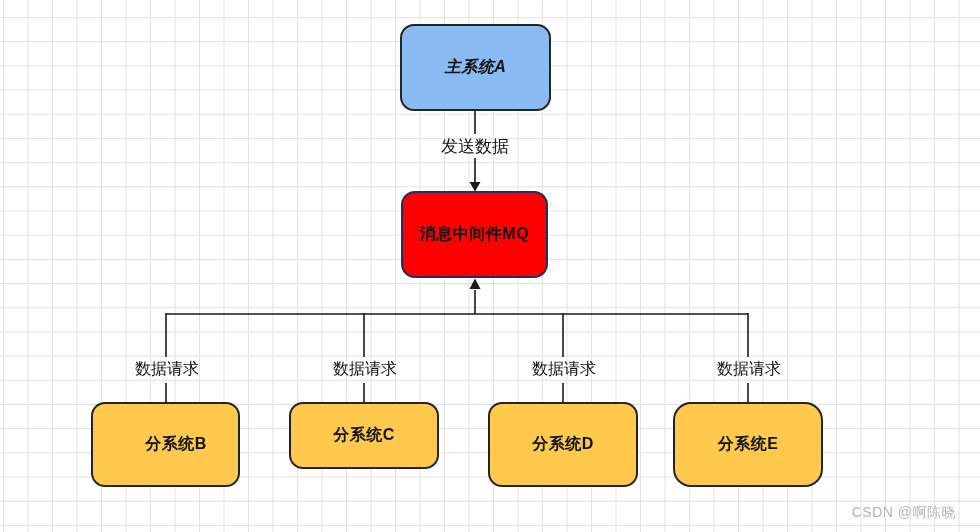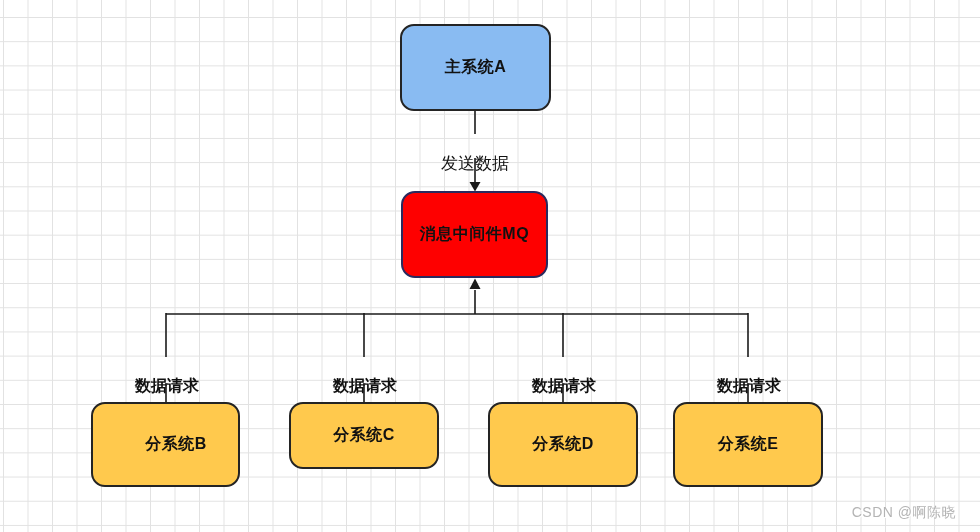--- a/index.html
+++ b/index.html
@@ -36,23 +36,22 @@
   #node-b   {left:91px; top:402px;width:149px;height:85px;}
   #node-c   {left:289px;top:402px;width:150px;height:67px;}
   #node-d   {left:488px;top:402px;width:150px;height:85px;}
   #node-e   {left:673px;top:402px;width:150px;height:85px;}
   .edge-label{
     position:absolute;
     transform:translate(-50%,-50%);
     font-size:16px;
     color:#111111;
     white-space:nowrap;
-    margin-top:17px;
   }
-  .edge-label.bold{font-weight:bold;}
+  .edge-label.bold{font-weight:normal;}
   #edge-label-send{left:475px;top:146px;font-size:17px;}
   #edge-label-req-b{left:167px;top:369px;}
   #edge-label-req-c{left:365px;top:369px;}
   #edge-label-req-d{left:564px;top:369px;}
   #edge-label-req-e{left:749px;top:369px;}
   #connector-layer{
     position:absolute;left:0;top:0;width:980px;height:532px;
     pointer-events:none;
   }
   #connector-layer line{stroke:#1a1a1a;stroke-width:1.6;}
@@ -86,36 +85,36 @@
     <line x1="166" y1="313" x2="166" y2="357"></line>
     <line x1="166" y1="383" x2="166" y2="403"></line>
     <line x1="364" y1="313" x2="364" y2="357"></line>
     <line x1="364" y1="383" x2="364" y2="403"></line>
     <line x1="563" y1="313" x2="563" y2="357"></line>
     <line x1="563" y1="383" x2="563" y2="403"></line>
     <line x1="748" y1="313" x2="748" y2="357"></line>
     <line x1="748" y1="383" x2="748" y2="403"></line>
   </svg>
 
-  <div class="node" id="node-a" style="background: rgb(137, 187, 242); border-color: rgb(36, 36, 36);">
+  <div class="node" id="node-a" style="background: rgb(137, 187, 242); border-color: rgb(36, 36, 36); font-style: italic;">
     <span>主系统A</span>
   </div>
   <div class="node" id="node-mq" style="background: rgb(254, 0, 0); border-color: rgb(42, 42, 94);">
     <span>消息中间件MQ</span>
   </div>
   <div class="node" id="node-b" style="background: rgb(255, 201, 77); border-color: rgb(36, 36, 36); padding-left: 21px;">
     <span>分系统B</span>
   </div>
   <div class="node" id="node-c" style="background: rgb(255, 201, 77); border-color: rgb(36, 36, 36);">
     <span>分系统C</span>
   </div>
   <div class="node" id="node-d" style="background: rgb(255, 201, 77); border-color: rgb(36, 36, 36);">
     <span>分系统D</span>
   </div>
-  <div class="node" id="node-e" style="background: rgb(255, 201, 77); border-color: rgb(36, 36, 36);">
+  <div class="node" id="node-e" style="background: rgb(255, 201, 77); border-color: rgb(36, 36, 36); border-radius: 18px;">
     <span>分系统E</span>
   </div>
 
   <div class="edge-label" id="edge-label-send">发送数据</div>
   <div class="edge-label bold" id="edge-label-req-b">数据请求</div>
   <div class="edge-label bold" id="edge-label-req-c">数据请求</div>
   <div class="edge-label bold" id="edge-label-req-d">数据请求</div>
   <div class="edge-label bold" id="edge-label-req-e">数据请求</div>
 
   <div id="watermark">CSDN @啊陈晓</div>

